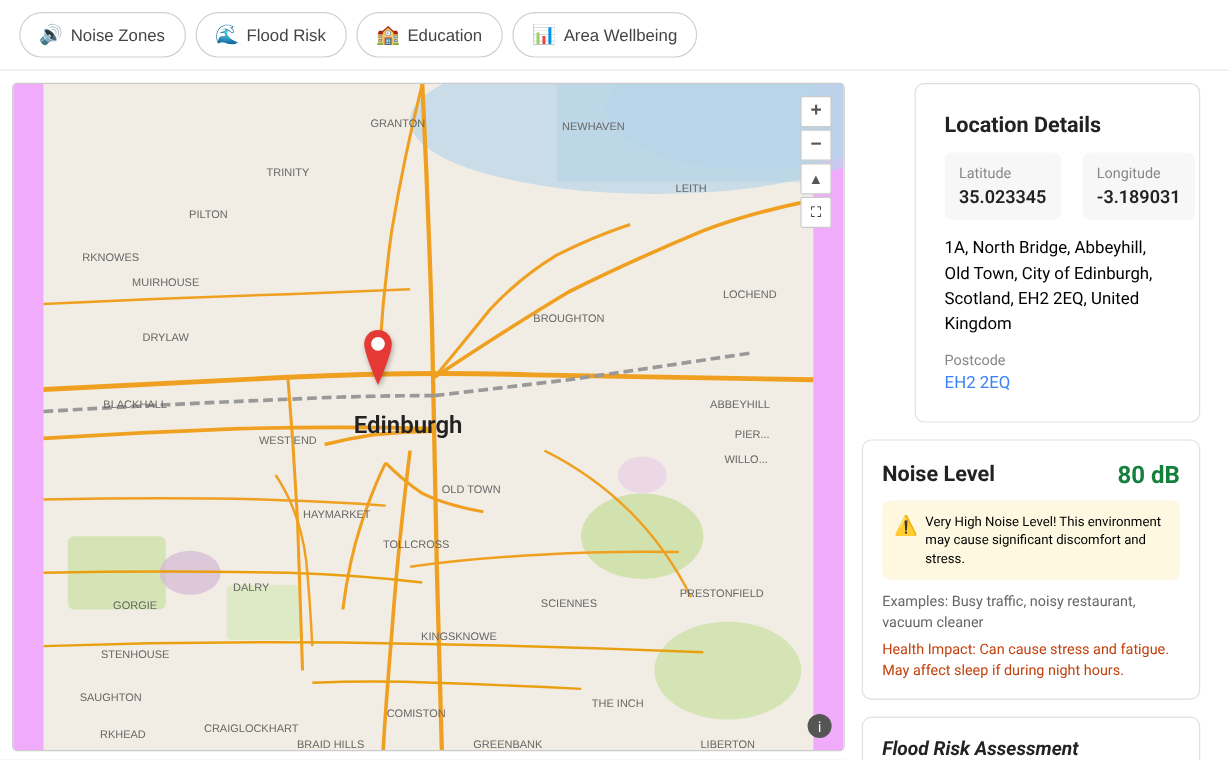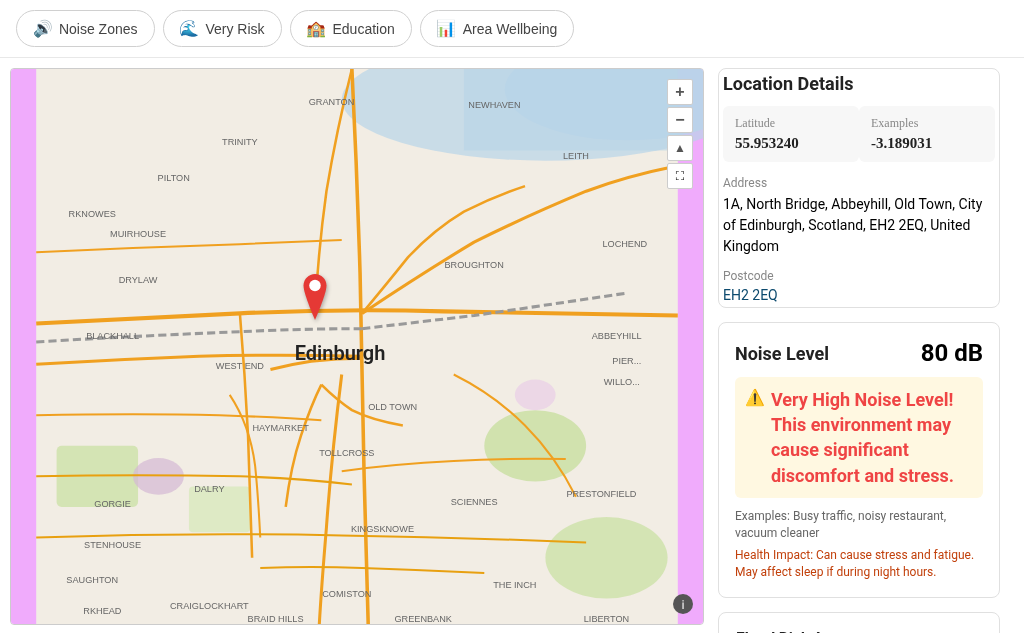--- a/index.html
+++ b/index.html
@@ -172,35 +172,35 @@
       background: #fff;
     }
     .right-panel::-webkit-scrollbar { width: 8px; }
     .right-panel::-webkit-scrollbar-track { background: #f1f1f1; }
     .right-panel::-webkit-scrollbar-thumb { background: #ccc; border-radius: 4px; }
 
     
     .card {
       border: 1px solid #e0e0e0;
       border-radius: 8px;
-      padding: 4px;
+      padding: 24px;
       margin-bottom: 14px;
+      margin-left: 44px;
     }
     .card-title {
       font-size: 18px;
       font-weight: 700;
       color: #222;
       margin-bottom: 12px;
     }
 
     .coord-row {
       display: flex;
-      gap: 0;
+      gap: 18px;
       margin-bottom: 14px;
-      font-family: Liberation Serif, serif;
     }
     .coord-box {
       flex: 1;
       background: #f7f7f7;
       border-radius: 6px;
       padding: 10px 12px;
     }
     .coord-label {
       font-size: 12px;
       color: #888;
@@ -223,21 +223,21 @@
       color: #000000;
       line-height: 1.5;
     }
     .postcode-label {
       font-size: 12px;
       color: #888;
       margin-bottom: 4px;
     }
     .postcode-value {
       font-size: 14px;
-      color: #0c4a6e;
+      color: #3b82f6;
     }
 
     
     .noise-card {
       border: 1px solid #e0e0e0;
       border-radius: 8px;
       padding: 16px;
       margin-bottom: 14px;
     }
     .noise-header {
@@ -245,35 +245,35 @@
       justify-content: space-between;
       align-items: center;
       margin-bottom: 10px;
     }
     .noise-title {
       font-size: 18px;
       font-weight: 700;
       color: #222;
     }
     .noise-value {
-      font-size: 24px;
+      font-size: 20px;
       font-weight: 700;
-      color: #000000;
+      color: #15803d;
     }
     .noise-warning {
       display: flex;
       align-items: flex-start;
       gap: 6px;
       background: #fff8e1;
       border-radius: 6px;
       padding: 10px;
       margin-bottom: 10px;
     }
     .warning-icon { font-size: 16px; flex-shrink: 0; margin-top: 1px; }
-    .warning-text { font-size: 18px; font-weight: 700; color: #ef4444; line-height: 1.4; }
+    .warning-text { font-size: 11px; font-weight: 400; color: #000000; line-height: 1.4; }
     .noise-examples {
       font-size: 12px;
       color: #666;
       margin-bottom: 6px;
       line-height: 1.4;
     }
     .noise-health {
       font-size: 12px;
       color: #c2410c;
       line-height: 1.4;
@@ -307,21 +307,21 @@
 </head>
 <body>
 
 <div class="top-nav">
   <button class="nav-tab">
     <span class="tab-icon">🔊</span>
     <span>Noise Zones</span>
   </button>
   <button class="nav-tab">
     <span class="tab-icon">🌊</span>
-    <span>Very Risk</span>
+    <span>Flood Risk</span>
   </button>
   <button class="nav-tab">
     <span class="tab-icon">🏫</span>
     <span>Education</span>
   </button>
   <button class="nav-tab">
     <span class="tab-icon">📊</span>
     <span>Area Wellbeing</span>
   </button>
 </div>
@@ -442,30 +442,29 @@
 
   <div class="right-panel-wrapper">
     <div class="right-panel">
 
       <div class="card">
         <div class="card-title">Location Details</div>
 
         <div class="coord-row">
           <div class="coord-box">
             <div class="coord-label">Latitude</div>
-            <div class="coord-value">55.953240</div>
+            <div class="coord-value">35.023345</div>
           </div>
           <div class="coord-box">
-            <div class="coord-label">Examples</div>
+            <div class="coord-label">Longitude</div>
             <div class="coord-value">-3.189031</div>
           </div>
         </div>
 
         <div class="address-section">
-          <div class="address-label">Address</div>
           <div class="address-value">1A, North Bridge, Abbeyhill, Old Town, City of Edinburgh, Scotland, EH2 2EQ, United Kingdom</div>
         </div>
 
         <div>
           <div class="postcode-label">Postcode</div>
           <div class="postcode-value">EH2 2EQ</div>
         </div>
       </div>
 
       <div class="noise-card">

